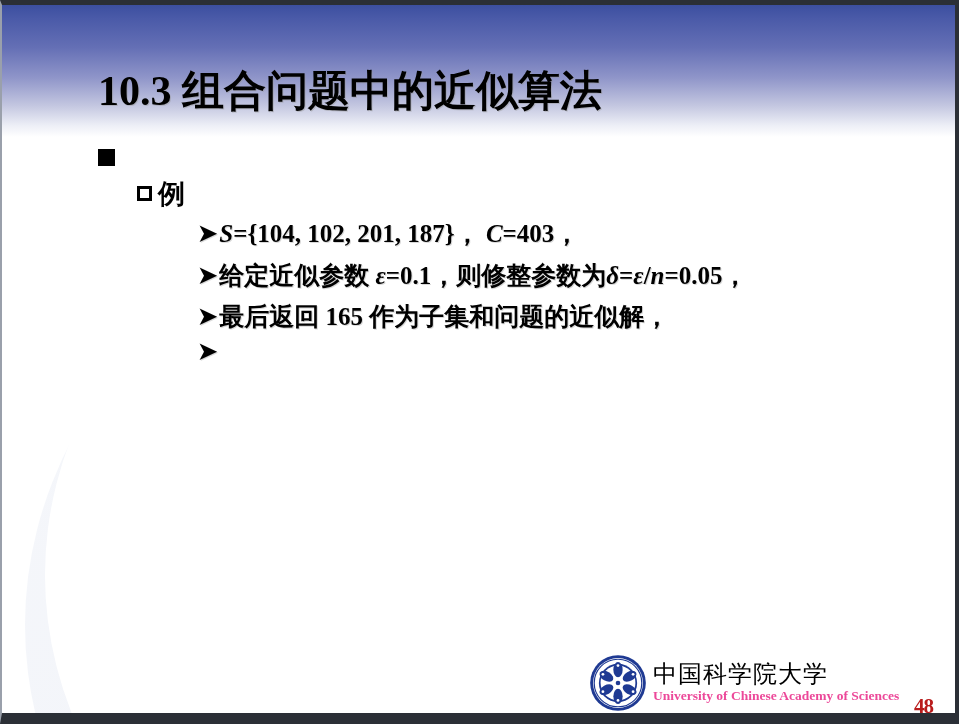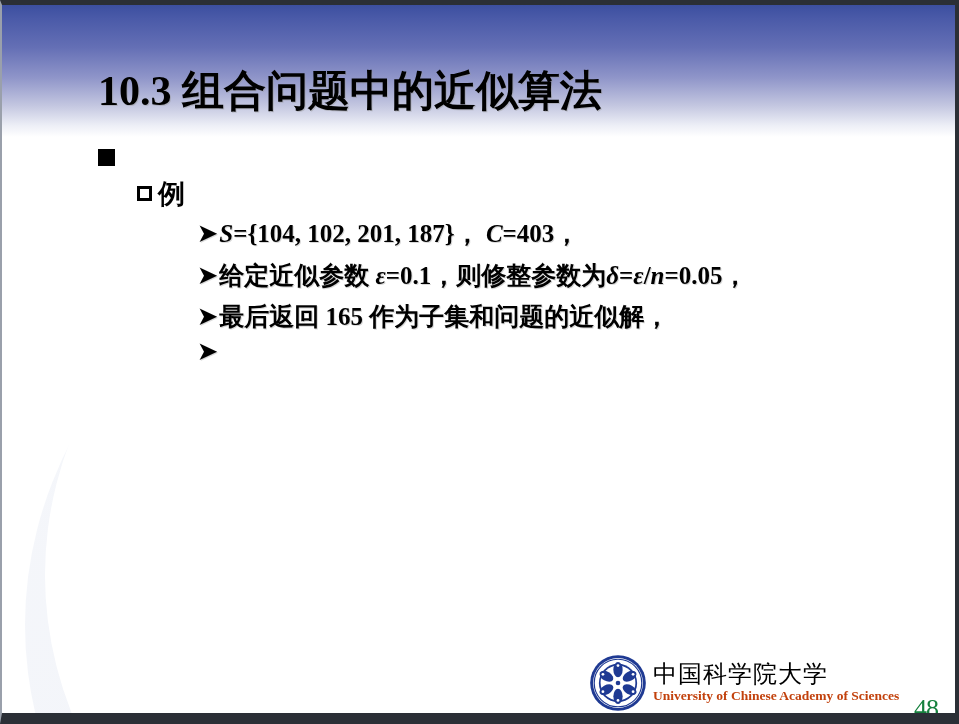--- a/index.html
+++ b/index.html
@@ -207,33 +207,33 @@
     font-size: 24px;
     font-weight: normal;
     color: #000000;
     line-height: 1.05;
     letter-spacing: 1px;
     white-space: nowrap;
   }
   .logo-en {
     font-size: 13.5px;
     font-weight: bold;
-    color: #c2410c;
+    color: #ec4899;
     line-height: 1.1;
     white-space: nowrap;
     margin-top: 2px;
   }
 
   .slide-number {
     position: absolute;
     left: 912px;
     top: 689px;
-    font-size: 26px;
-    font-weight: normal;
-    color: #15803d;
+    font-size: 21px;
+    font-weight: bold;
+    color: #b91c1c;
     letter-spacing: -1px;
   }
 </style>
 </head>
 <body>
 
 <div class="slide">
 
   <div class="bg-layer">
     <div class="swoosh-outer"></div>

